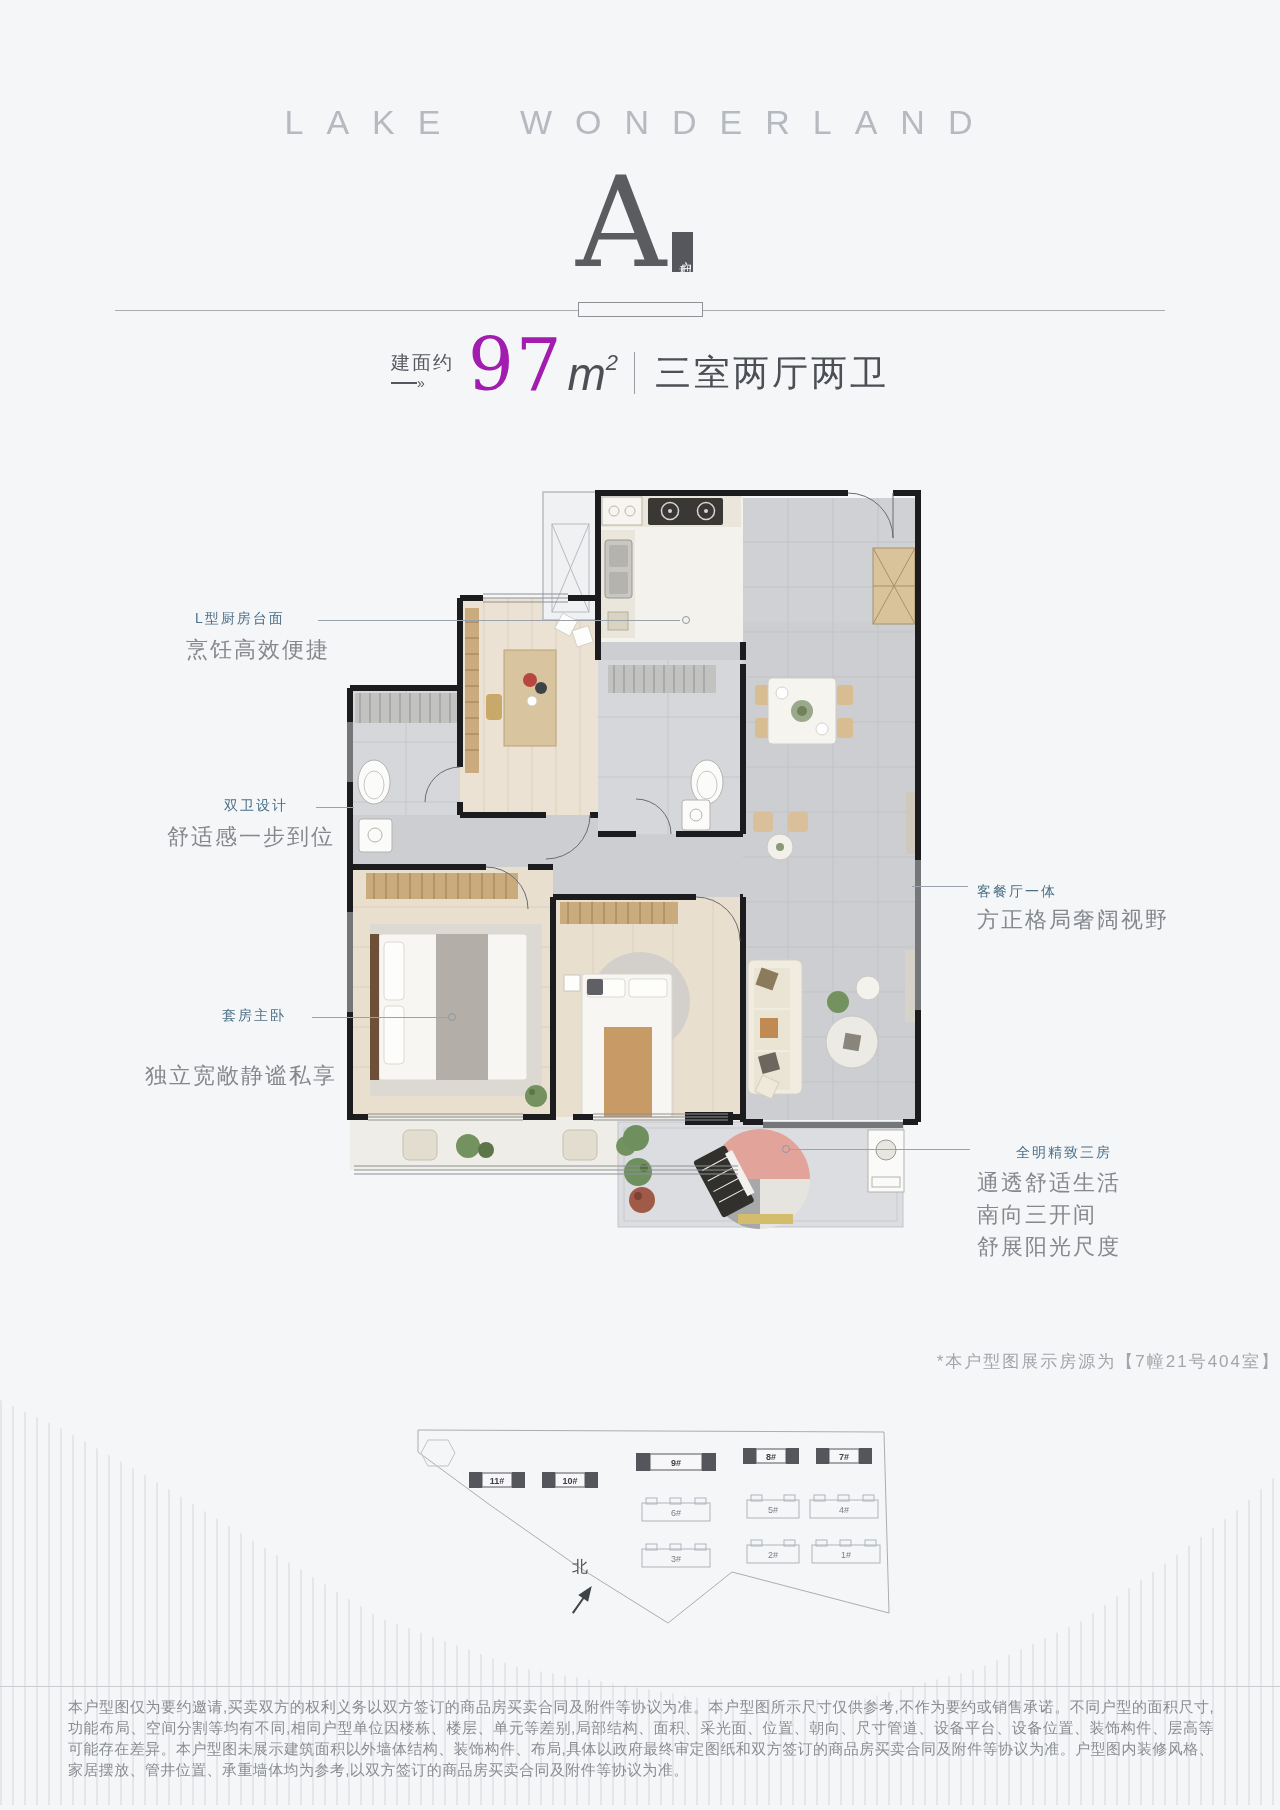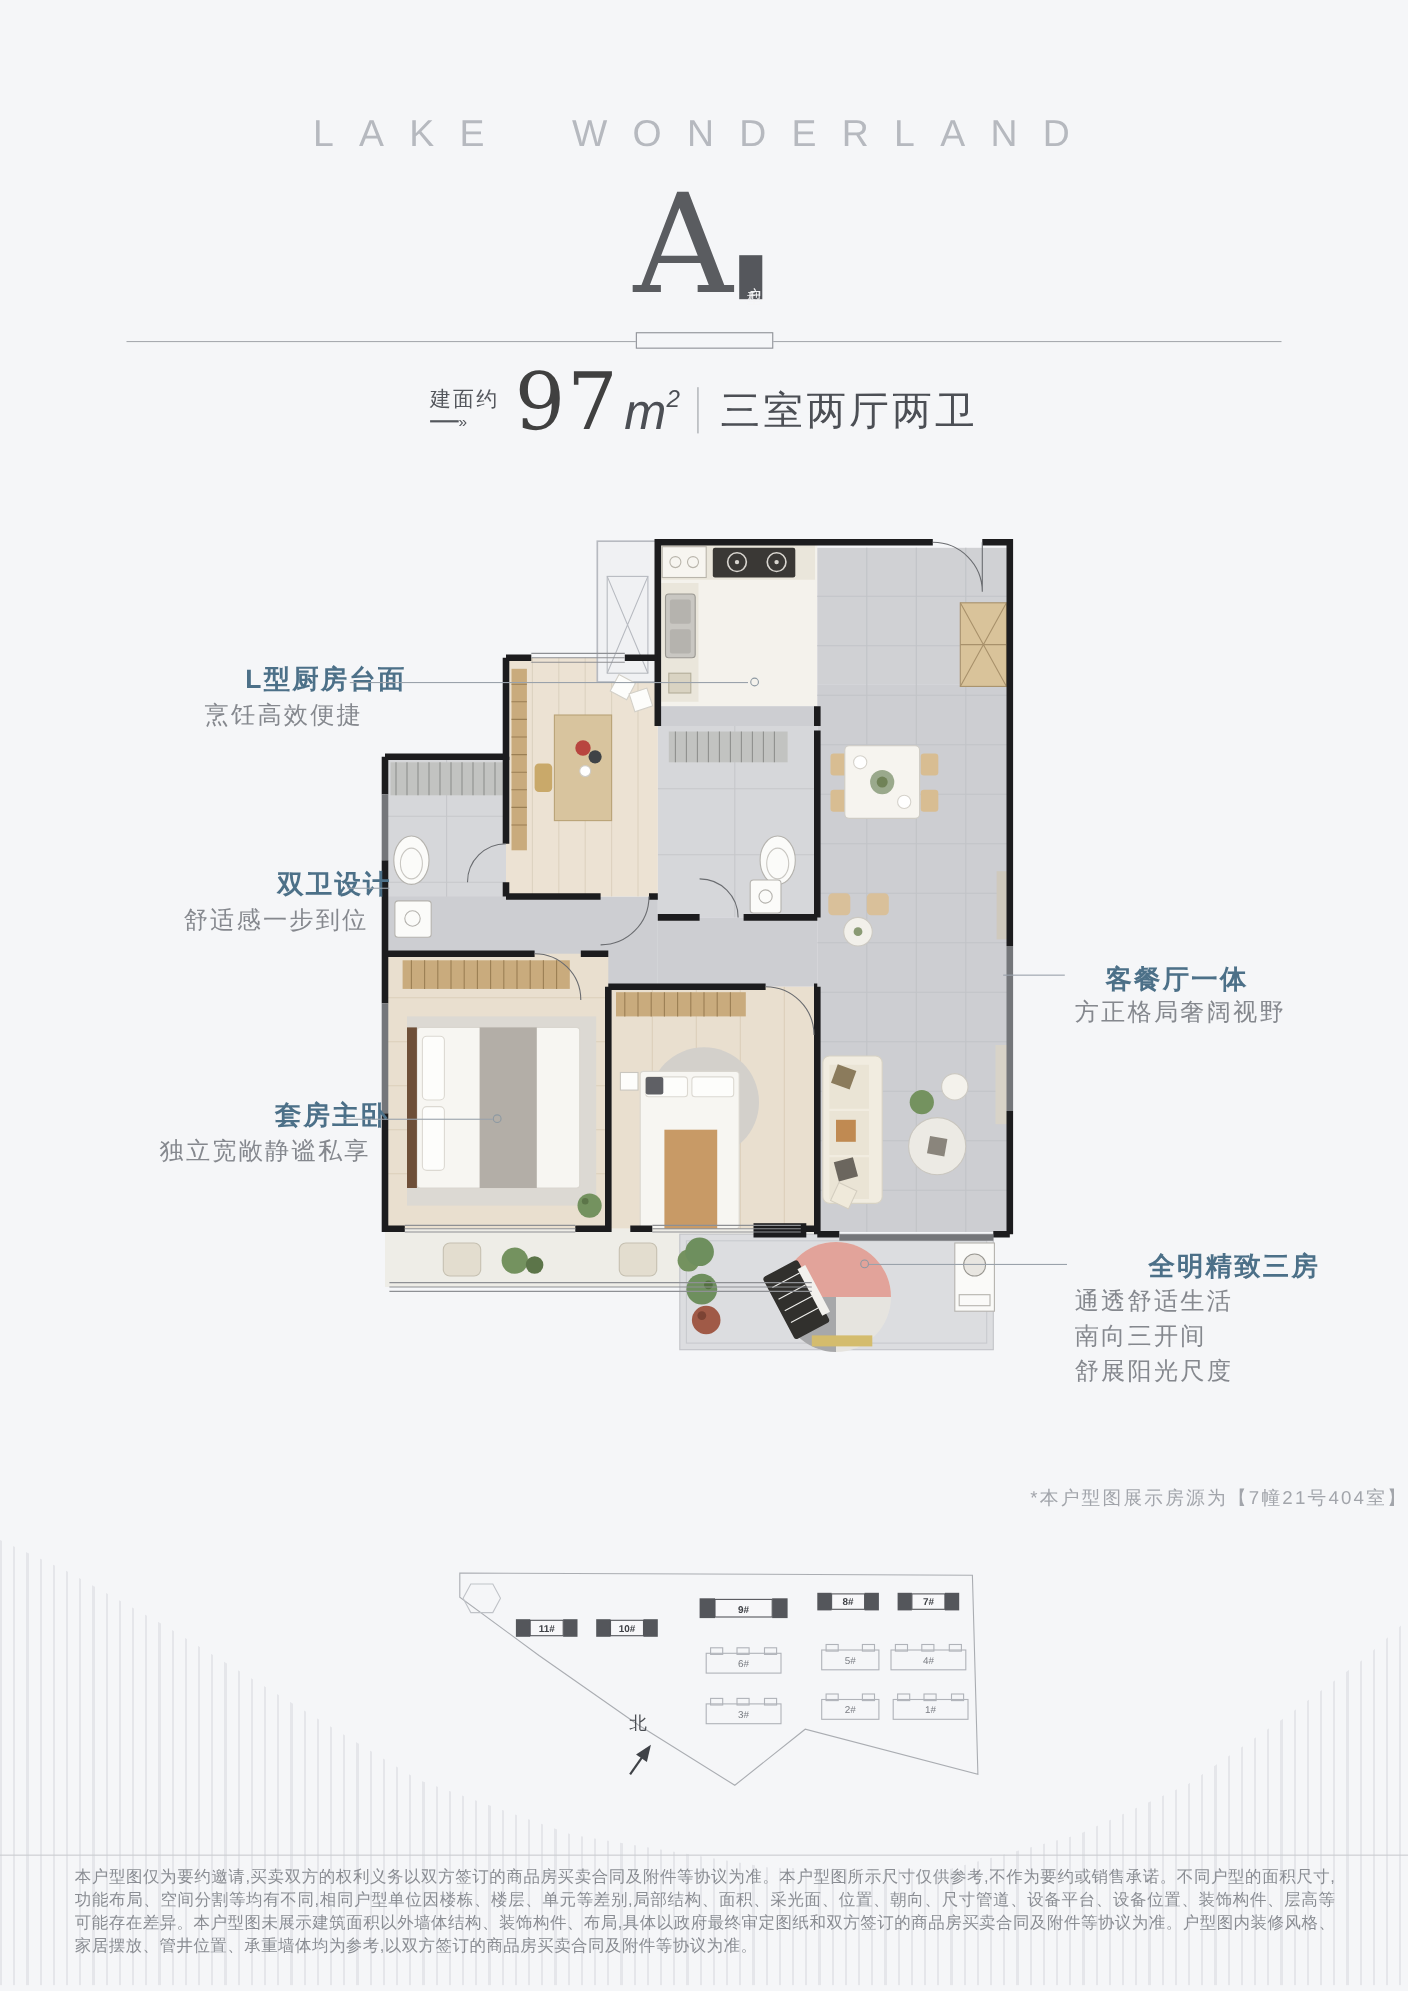--- a/index.html
+++ b/index.html
@@ -19,26 +19,26 @@
               writing-mode:vertical-rl;text-orientation:upright;letter-spacing:3px;}
   .divider{left:115px;top:310px;width:1050px;height:1px;background:#a8abb0;}
   .divider-box{left:578px;top:302px;width:125px;height:15px;border:1px solid #8e9196;background:#f5f6f8;box-sizing:border-box;}
   .area-row{left:0;top:336px;width:1280px;display:flex;justify-content:center;align-items:flex-end;}
   .area-prefix{display:flex;flex-direction:column;align-items:flex-start;margin-right:14px;padding-bottom:6px;justify-content:flex-end;}
   .area-prefix .t{font-size:19px;color:#54575d;letter-spacing:2px;}
   .area-arrow{display:flex;align-items:center;margin-top:2px;color:#54575d;}
   .area-arrow .shaft{display:inline-block;width:26px;height:1.5px;background:#54575d;}
   .area-arrow .tip{font-size:14px;line-height:10px;letter-spacing:-2px;}
   .area-value{font-family:"DejaVu Serif","Liberation Serif",serif;font-size:72px;line-height:58px;
-              color:#404040;letter-spacing:2px;}
+              color:#a21caf;letter-spacing:2px;}
   .area-unit{font-size:46px;line-height:40px;color:#4c4f55;margin-left:4px;font-style:italic;}
   .area-sup{font-size:22px;vertical-align:20px;}
   .area-divider{width:1px;height:42px;background:#9a9da3;margin:0 20px 0 16px;}
   .area-rooms{font-size:36px;line-height:42px;color:#4c4f55;letter-spacing:3px;font-weight:500;}
-  .c-title{font-weight:bold;font-size:24px;line-height:24px;color:#4c7088;letter-spacing:2px;margin-left:28px;}
+  .c-title{font-weight:normal;font-size:14px;line-height:24px;color:#4c7088;letter-spacing:2px;}
   .c-desc{font-size:22px;line-height:24px;color:#85888e;letter-spacing:2px;}
   .c-line{height:1px;background:#9aa2ab;}
   .c-dot{width:8px;height:8px;border:1px solid #8d99a2;border-radius:50%;box-sizing:border-box;}
   .footnote{left:0;top:1350px;width:1280px;text-align:right;font-size:17px;color:#a2a5ab;letter-spacing:2px;}
   .sep-line{left:0;top:1686px;width:1280px;height:1px;background:#caccd0;}
   .disclaimer{left:68px;top:1696px;width:1146px;font-size:15px;line-height:21px;color:#8a8d93;
               text-align:justify;letter-spacing:0.4px;}
   svg text{font-family:"Liberation Sans","DejaVu Sans",sans-serif;}
 </style>
 </head>
@@ -286,21 +286,21 @@
   <div>
     <div class="abs c-title" style="left:224px;top:793px;">双卫设计</div>
     <div class="abs c-line" style="left:316px;top:807px;width:38px;"></div>
     <div class="abs c-desc" style="left:167px;top:825px;">舒适感一步到位</div>
   </div>
 
   <div>
     <div class="abs c-title" style="left:222px;top:1003px;">套房主卧</div>
     <div class="abs c-line" style="left:312px;top:1017px;width:136px;"></div>
     <div class="abs c-dot" style="left:448px;top:1013px;"></div>
-    <div class="abs c-desc" style="left:145px;top:1035px;">独立宽敞静谧私享</div>
+    <div class="abs c-desc" style="left:145px;top:1064px;">独立宽敞静谧私享</div>
   </div>
 
   <div>
     <div class="abs c-line" style="left:912px;top:886px;width:56px;"></div>
     <div class="abs c-title" style="left:977px;top:879px;">客餐厅一体</div>
     <div class="abs c-desc" style="left:977px;top:908px;">方正格局奢阔视野</div>
   </div>
 
   <div>
     <div class="abs c-line" style="left:790px;top:1149px;width:180px;"></div>

